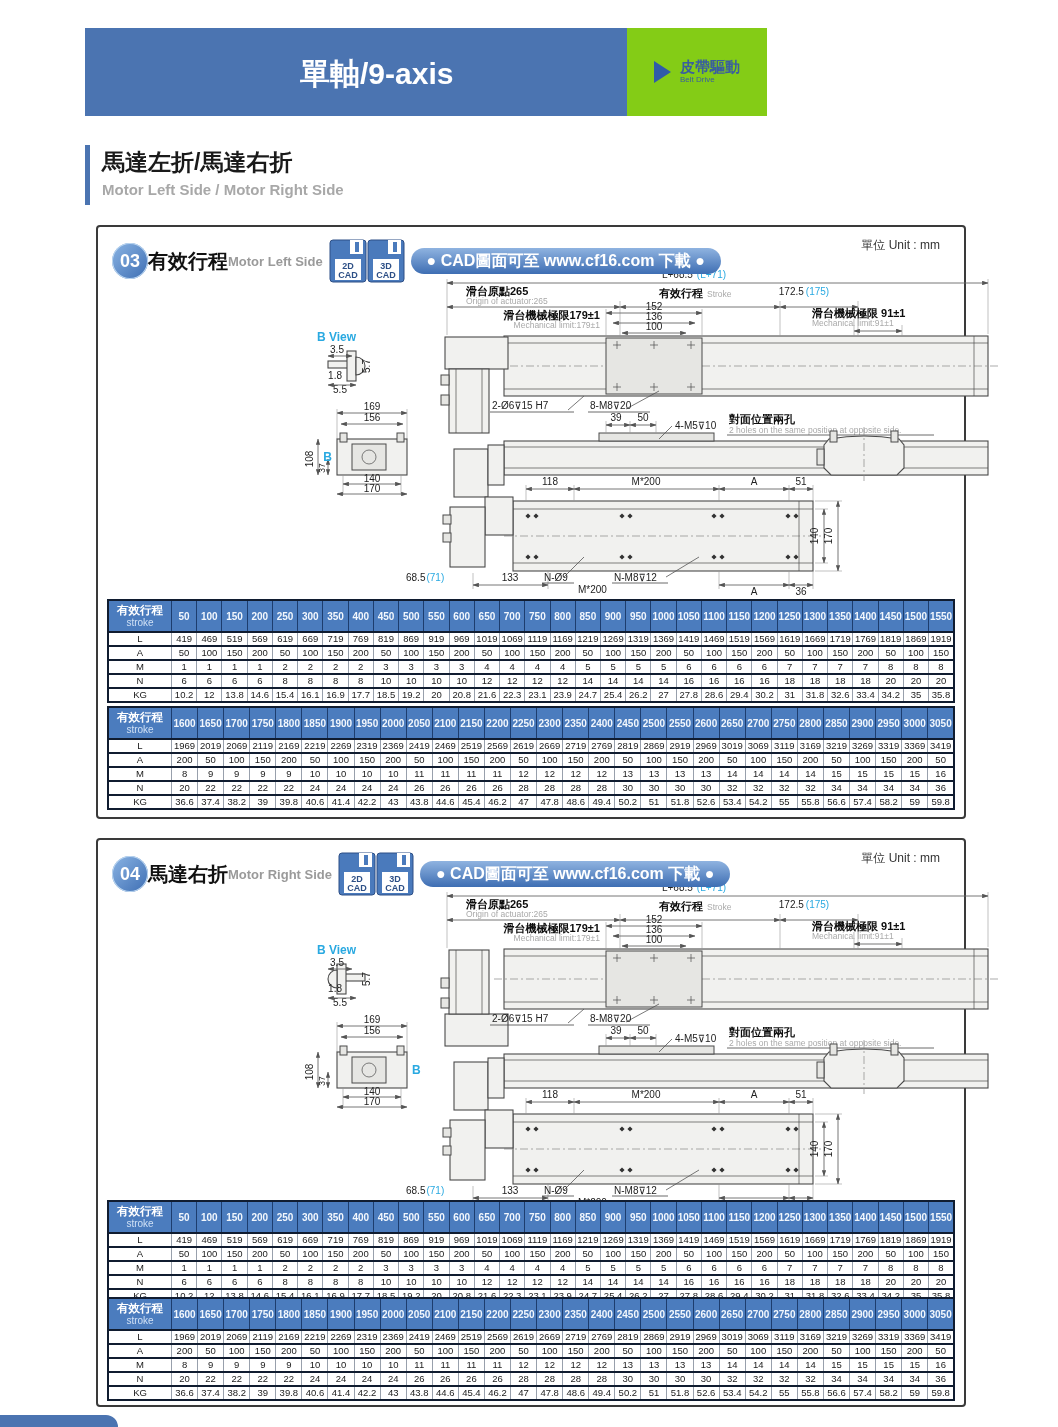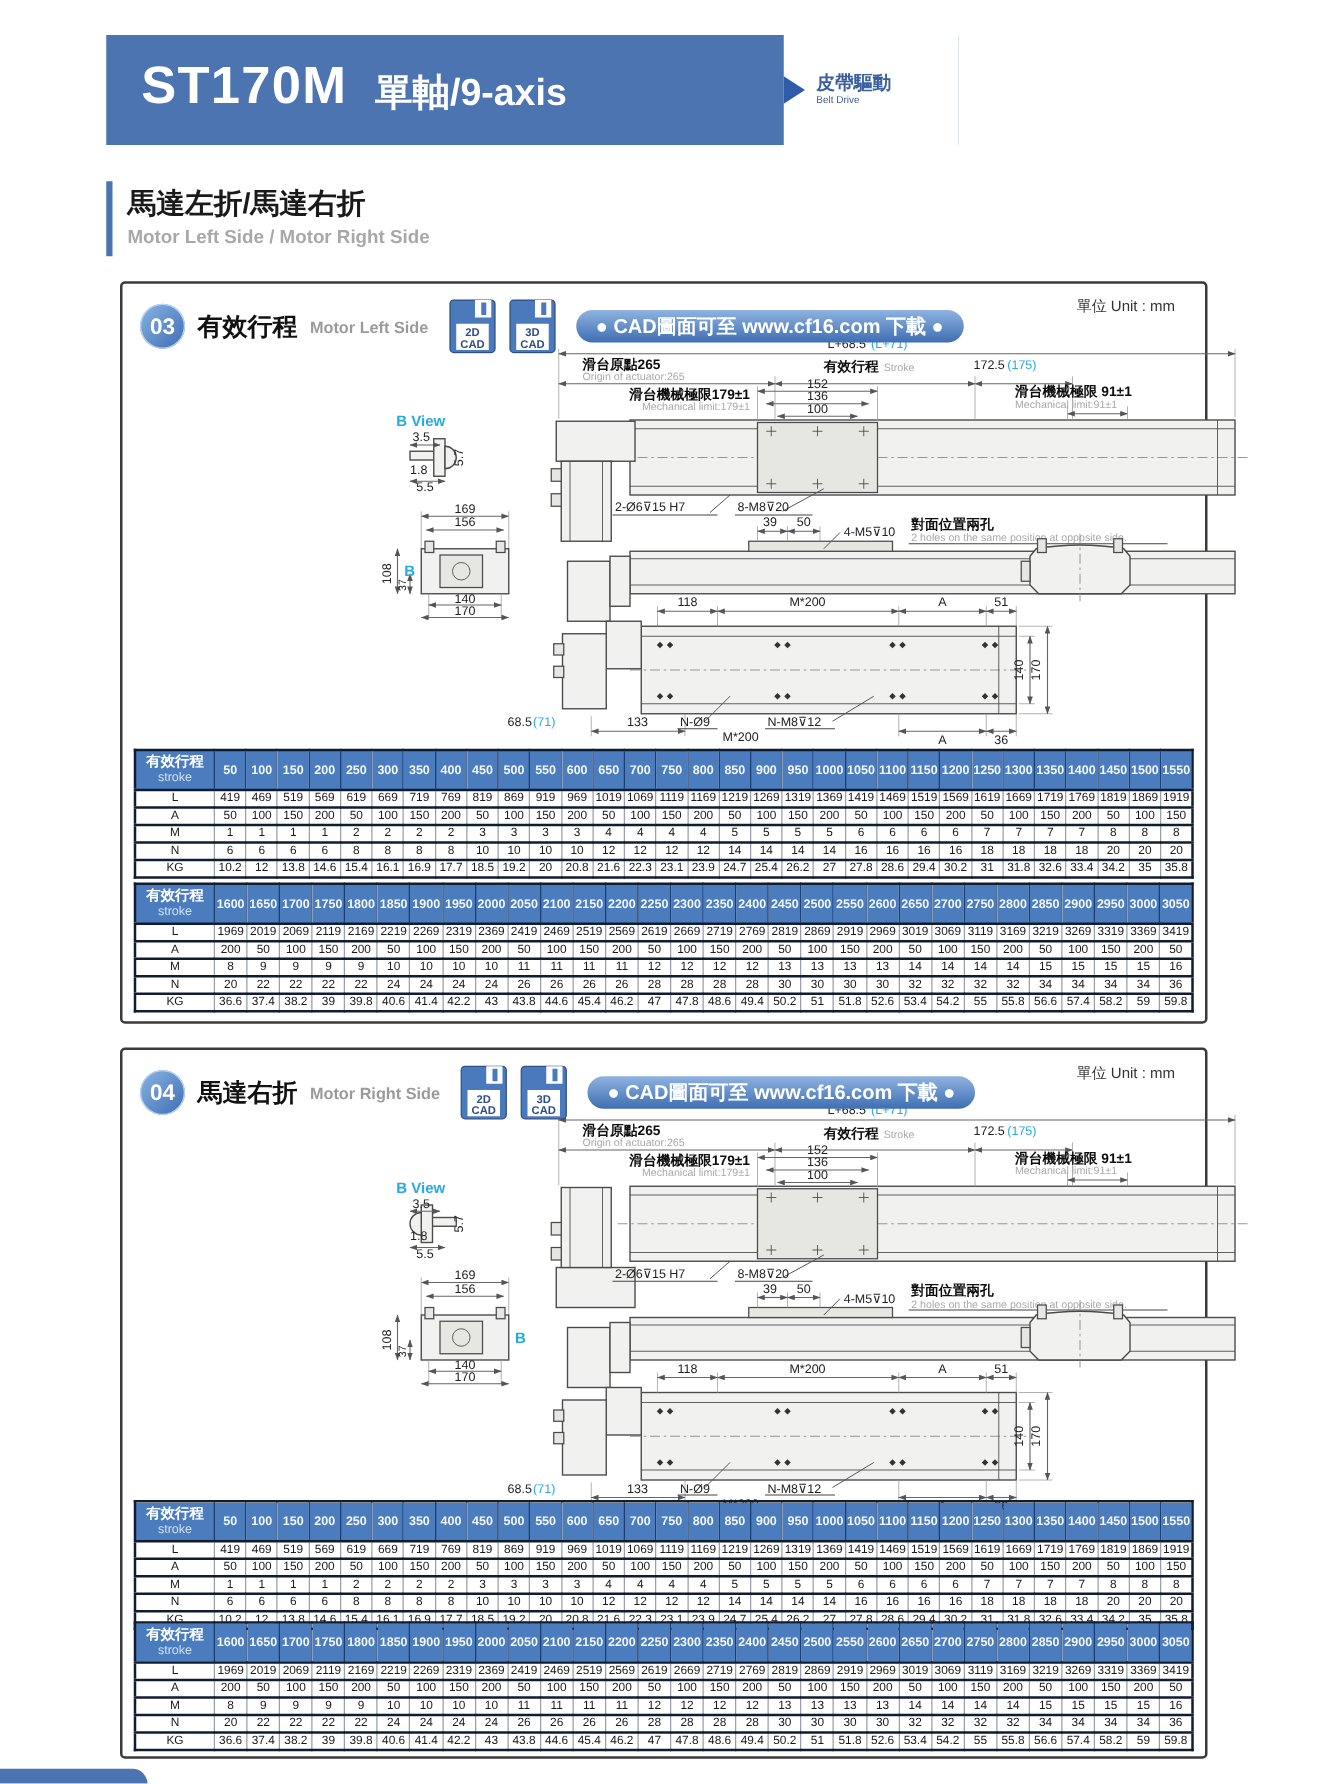--- a/index.html
+++ b/index.html
@@ -2,34 +2,34 @@
 <html><head>
 <meta charset="utf-8">
 <style>
   html,body{margin:0;padding:0;background:#fff;}
   #page{position:relative;width:1058px;height:1427px;background:#fff;overflow:hidden;
         font-family:"Liberation Sans","DejaVu Sans",sans-serif;}
   
   .banner{position:absolute;left:85px;top:28px;width:682px;height:88px;background:#4b74b1;}
   .banner .model{position:absolute;left:28px;top:16px;font-size:42px;font-weight:bold;color:#fff;letter-spacing:1px;}
   .banner .subtitle{position:absolute;left:215px;top:26px;font-size:30px;font-weight:600;color:#fff;}
-  .beltbox{position:absolute;right:0;top:0;width:140px;height:88px;background:#ffffff;display:flex;align-items:center;gap:9px;}
+  .beltbox{position:absolute;right:0;top:0;width:140px;height:88px;background:#84cc16;display:flex;align-items:center;justify-content:center;gap:9px;}
   .belt-tri{width:0;height:0;border-left:17px solid #2f5ca8;border-top:11px solid transparent;border-bottom:11px solid transparent;}
   .belt-cn{font-size:15px;font-weight:bold;color:#3a5f9e;line-height:1.1;}
   .belt-en{font-size:8px;font-weight:normal;color:#3a5f9e;line-height:1.1;}
   
   .sec-heading{position:absolute;left:85px;top:145px;height:60px;border-left:5px solid #4b74b1;padding-left:12px;}
   .sec-heading .cn{font-size:23px;font-weight:bold;color:#1a1a1a;margin-top:2px;}
   .sec-heading .en{font-size:15px;font-weight:bold;color:#a8a8a8;margin-top:3px;}
   
   .panel{position:absolute;left:96px;width:866px;border:2px solid #3a3a3a;border-radius:4px;background:#fff;}
   .panel-03{top:225px;height:590px;}
   .panel-04{top:838px;height:565px;}
   .unit{position:absolute;right:24px;top:10px;font-size:12px;color:#333;}
-  .sec-head{position:absolute;left:14px;top:12px;display:flex;align-items:center;gap:10px;z-index:2;}
+  .sec-head{position:absolute;left:14px;top:12px;display:flex;align-items:center;z-index:2;}
   .badge{width:36px;height:36px;border-radius:50%;background:linear-gradient(135deg,#8ab4e4,#3e6eb3);
          color:#fff;font-size:18px;font-weight:bold;display:flex;align-items:center;justify-content:center;
          box-shadow:inset 0 0 0 1px #bcd6f0;}
   .ttl-cn{font-size:20px;font-weight:bold;color:#111;}
   .ttl-en{font-size:13px;font-weight:bold;color:#9a9a9a;margin-right:6px;}
   .floppy{display:block;}
   .cad-pill{height:26px;border-radius:13px;padding:0 16px;margin-left:6px;display:flex;align-items:center;
             background:linear-gradient(180deg,#8fb3e0,#3e6eb3);color:#fff;font-size:16px;font-weight:bold;white-space:nowrap;}
   .drawing-slot{position:absolute;left:12px;top:36px;width:870px;height:336px;margin-left:44px;}
   
@@ -67,21 +67,20 @@
                    font-weight:normal;border-left:1px solid #98a0ac;line-height:1;}
   
   .footer-blob{position:absolute;left:0;top:1415px;width:118px;height:12px;background:#4b74b1;border-radius:0 12px 0 0;}
 </style>
 </head>
 <body>
 
 <div id="page">
 
   <div class="banner">
-    <div class="model">ST170M</div>
     <div class="subtitle">單軸/9-axis</div>
     <div class="beltbox">
       <div class="belt-tri"></div>
       <div>
         <div class="belt-cn">皮帶驅動</div>
         <div class="belt-en">Belt Drive</div>
       </div>
     </div>
   </div>
 

